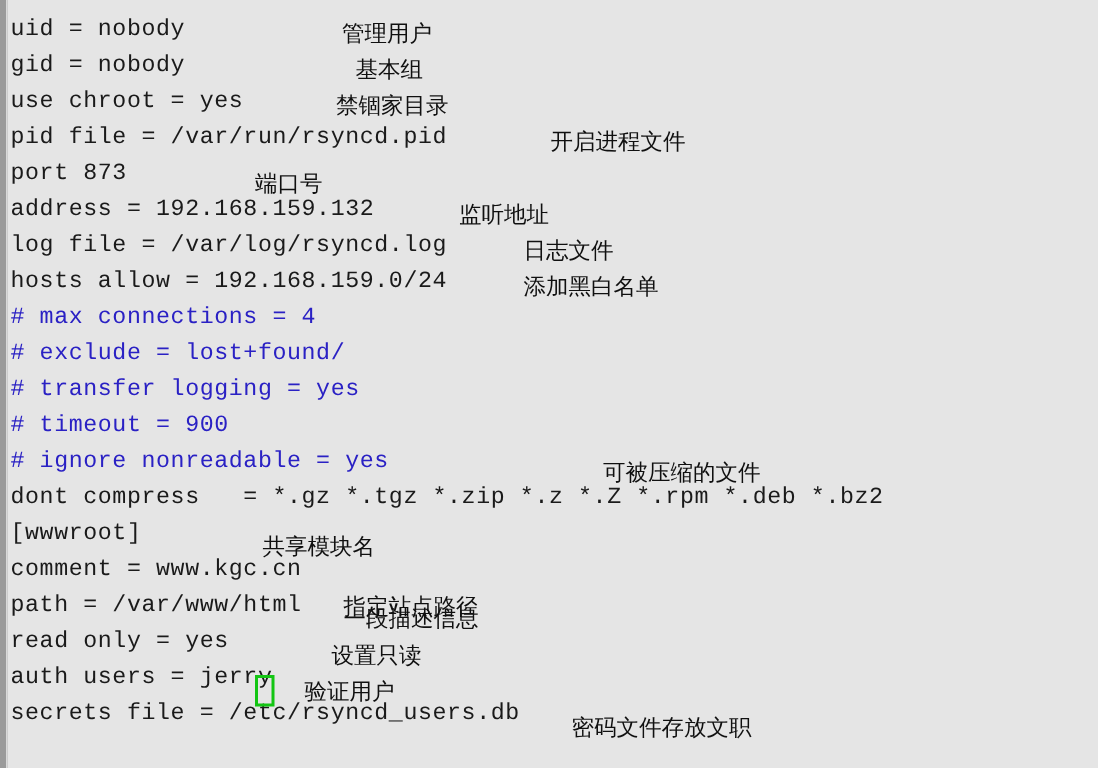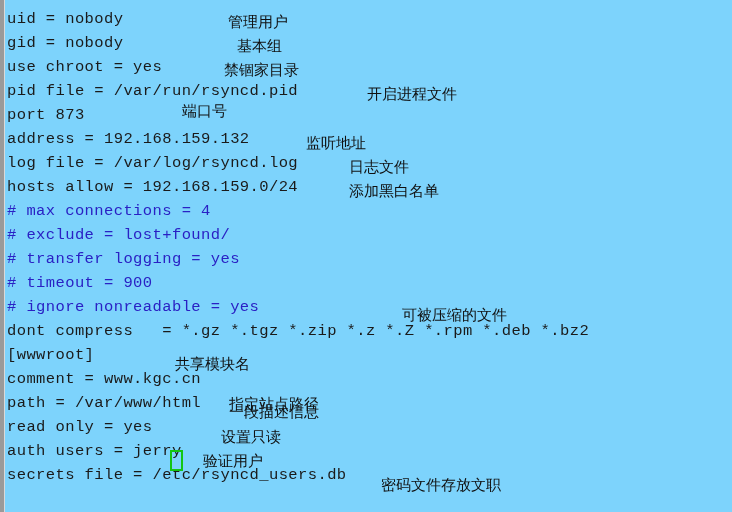--- a/index.html
+++ b/index.html
@@ -4,21 +4,21 @@
 <style>
   html, body {
     margin: 0;
     padding: 0;
     background: #ffffff;
   }
   #screen {
     position: relative;
     width: 732px;
     height: 512px;
-    background: #7dd3fc;
+    background: #e5e5e5;
     overflow: hidden;
     font-family: "Liberation Mono", "DejaVu Sans Mono", monospace;
   }
   
   #left-border {
     position: absolute;
     left: 0;
     top: 0;
     width: 4px;
     height: 512px;
@@ -87,21 +87,21 @@
       <div class="code-line">read only = yes</div>
       <div class="code-line">auth users = jerry</div>
       <div class="code-line">secrets file = /etc/rsyncd_users.db</div>
     </div>
 
   <div id="annotation-layer">
       <div class="annotation" style="left: 228px; top: 13px;">管理用户</div>
       <div class="annotation" style="left: 237px; top: 37px;">基本组</div>
       <div class="annotation" style="left: 224px; top: 61px;">禁锢家目录</div>
       <div class="annotation" style="left: 367px; top: 85px;">开启进程文件</div>
-      <div class="annotation" style="left: 170px; top: 102px; margin-left: 12px;">端口号</div>
+      <div class="annotation" style="left: 170px; top: 113px;">端口号</div>
       <div class="annotation" style="left: 306px; top: 134px;">监听地址</div>
       <div class="annotation" style="left: 349px; top: 158px;">日志文件</div>
       <div class="annotation" style="left: 349px; top: 182px;">添加黑白名单</div>
       <div class="annotation" style="left: 402px; top: 306px;">可被压缩的文件</div>
       <div class="annotation" style="left: 175px; top: 355px;">共享模块名</div>
       <div class="annotation" style="left: 229px; top: 379px; margin-top: 16px;">指定站点路径</div>
       <div class="annotation" style="left: 229px; top: 403px;">一段描述信息</div>
       <div class="annotation" style="left: 221px; top: 428px;">设置只读</div>
       <div class="annotation" style="left: 203px; top: 452px;">验证用户</div>
       <div class="annotation" style="left: 381px; top: 476px;">密码文件存放文职</div>

